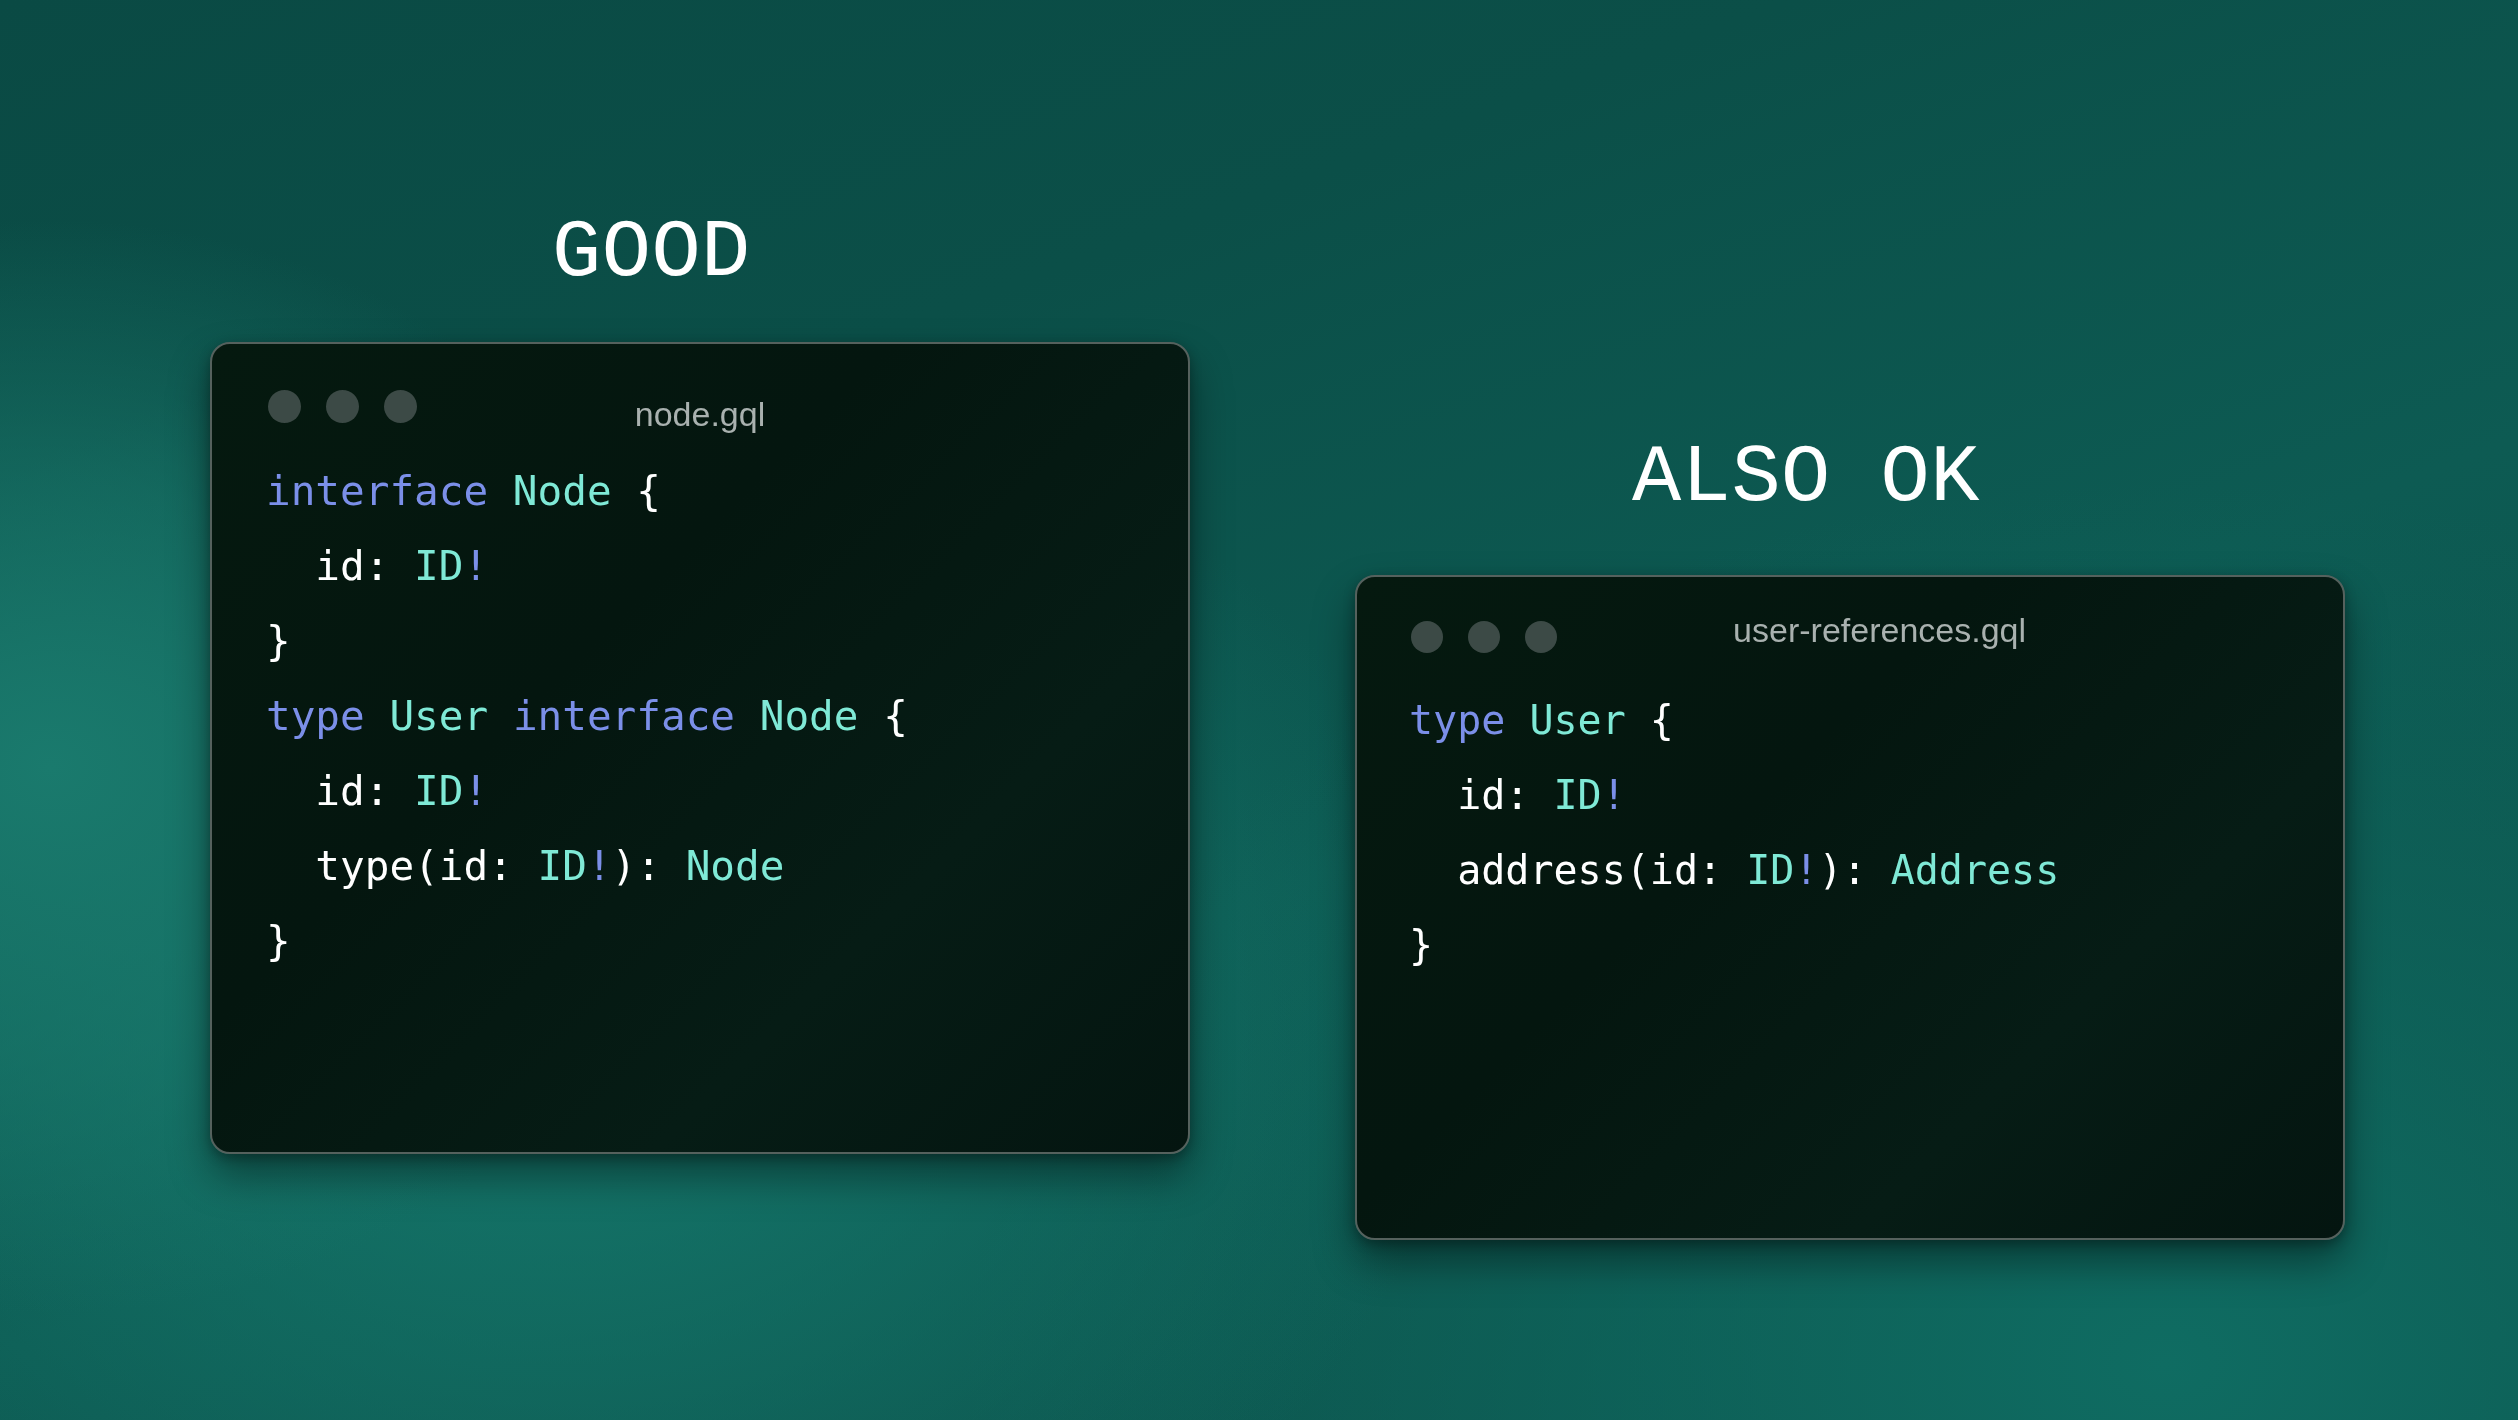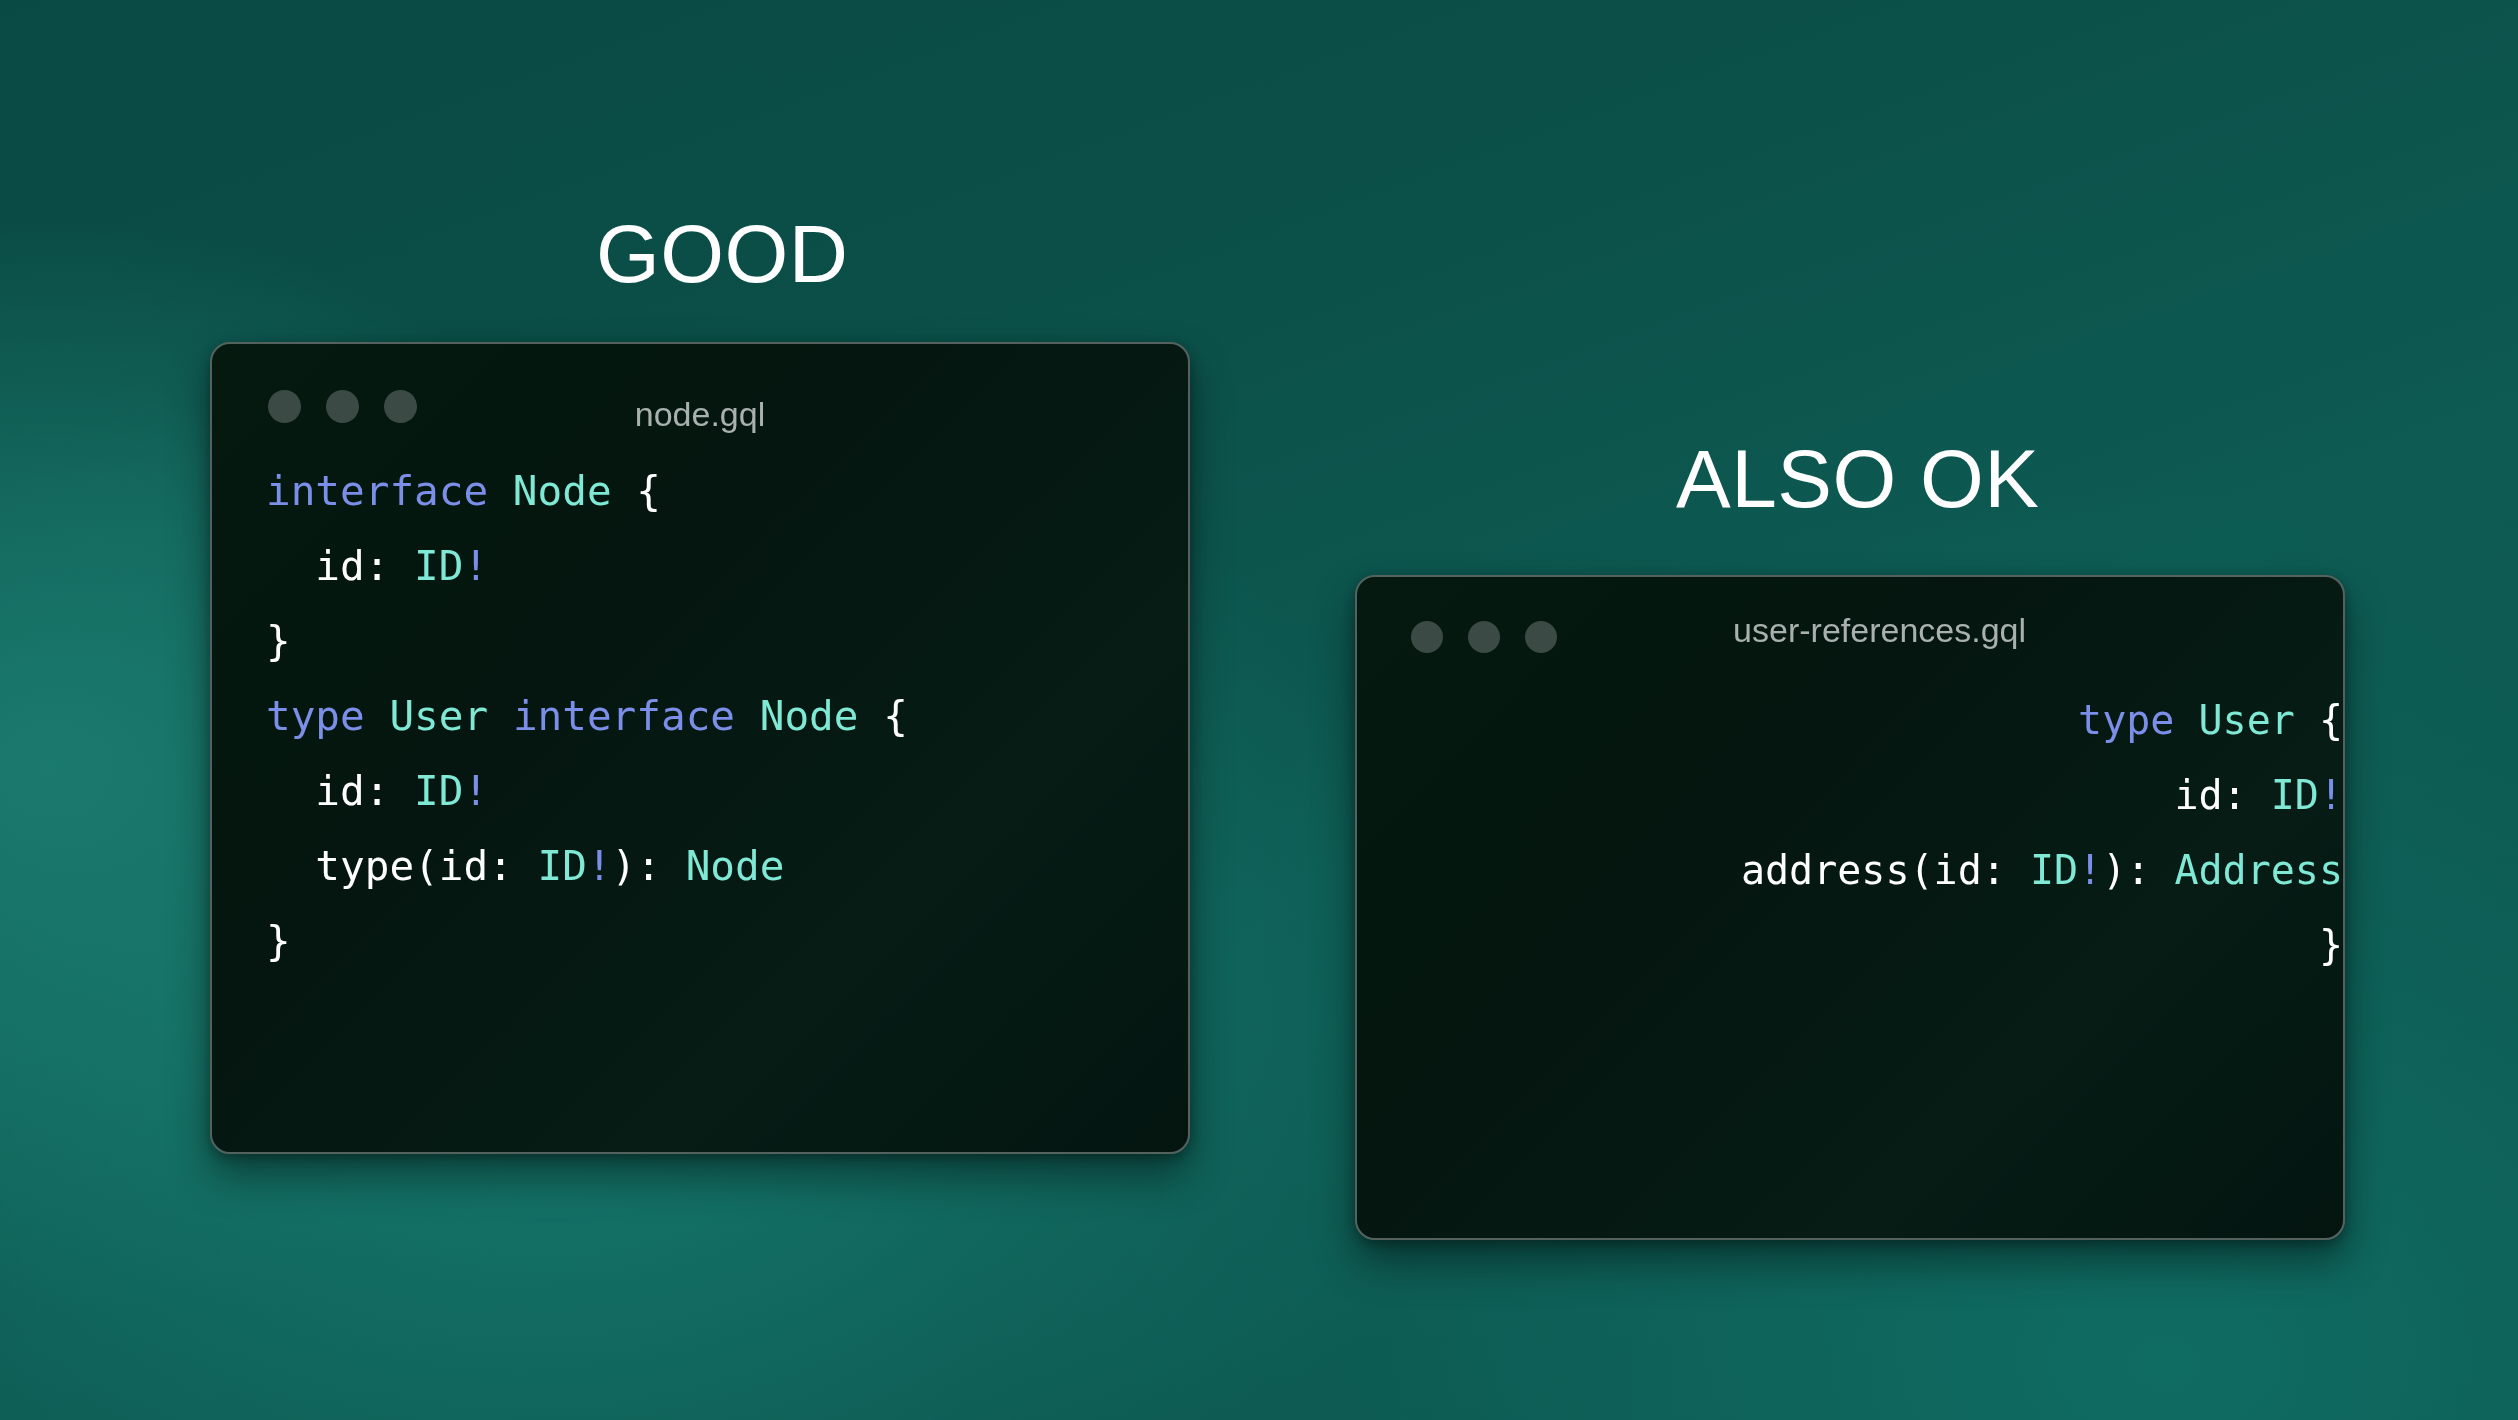--- a/index.html
+++ b/index.html
@@ -26,26 +26,25 @@
       radial-gradient(ellipse 1200px 900px at 22% 72%, #15776b 0%, rgba(21,119,107,0.45) 42%, rgba(21,119,107,0) 76%),
       radial-gradient(ellipse 1500px 1100px at 86% 96%, #0f6c62 0%, rgba(15,108,98,0.40) 45%, rgba(15,108,98,0) 80%),
       linear-gradient(160deg, #0a4a44 0%, #0b4f48 28%, #0d5b53 58%, #0c5049 100%);
     overflow: hidden;
   }
 
   
   .heading {
     position: absolute;
     color: #ffffff;
-    font-family: Liberation Sans, sans-serif;
+    font-family: Liberation Mono, monospace;
     font-weight: 300;
     letter-spacing: 0.5px;
     white-space: nowrap;
     line-height: 1;
-    margin-left: 44px;
   }
   #heading-good   { left: 552px; top: 213px; font-size: 82px; }
   #heading-also-ok{ left: 1632px; top: 438px; font-size: 82px; }
 
   
   .code-window {
     position: absolute;
     border-radius: 20px;
     border: 2px solid #55615d;
     background-image: linear-gradient(135deg, #05190f 0%, #04160f 38%, #061c15 70%, #041510 100%);
@@ -113,21 +112,20 @@
   }
   #window-good .code-area {
     padding: 18px 12px 0 54px;
     font-size: 41px;
     line-height: 75px;
   }
   #window-also-ok .code-area {
     padding: 14px 0 0 52px;
     font-size: 40px;
     line-height: 75px;
-    text-align: right;
   }
 
   .code-line { display: block; }
 
   
   .tok-kw    { color: #7b8fe8; }  
   .tok-type  { color: #7fe9d6; }  
   .tok-punct { color: #ffffff; }  
   .tok-bang  { color: #7b8fe8; }  
 </style>

